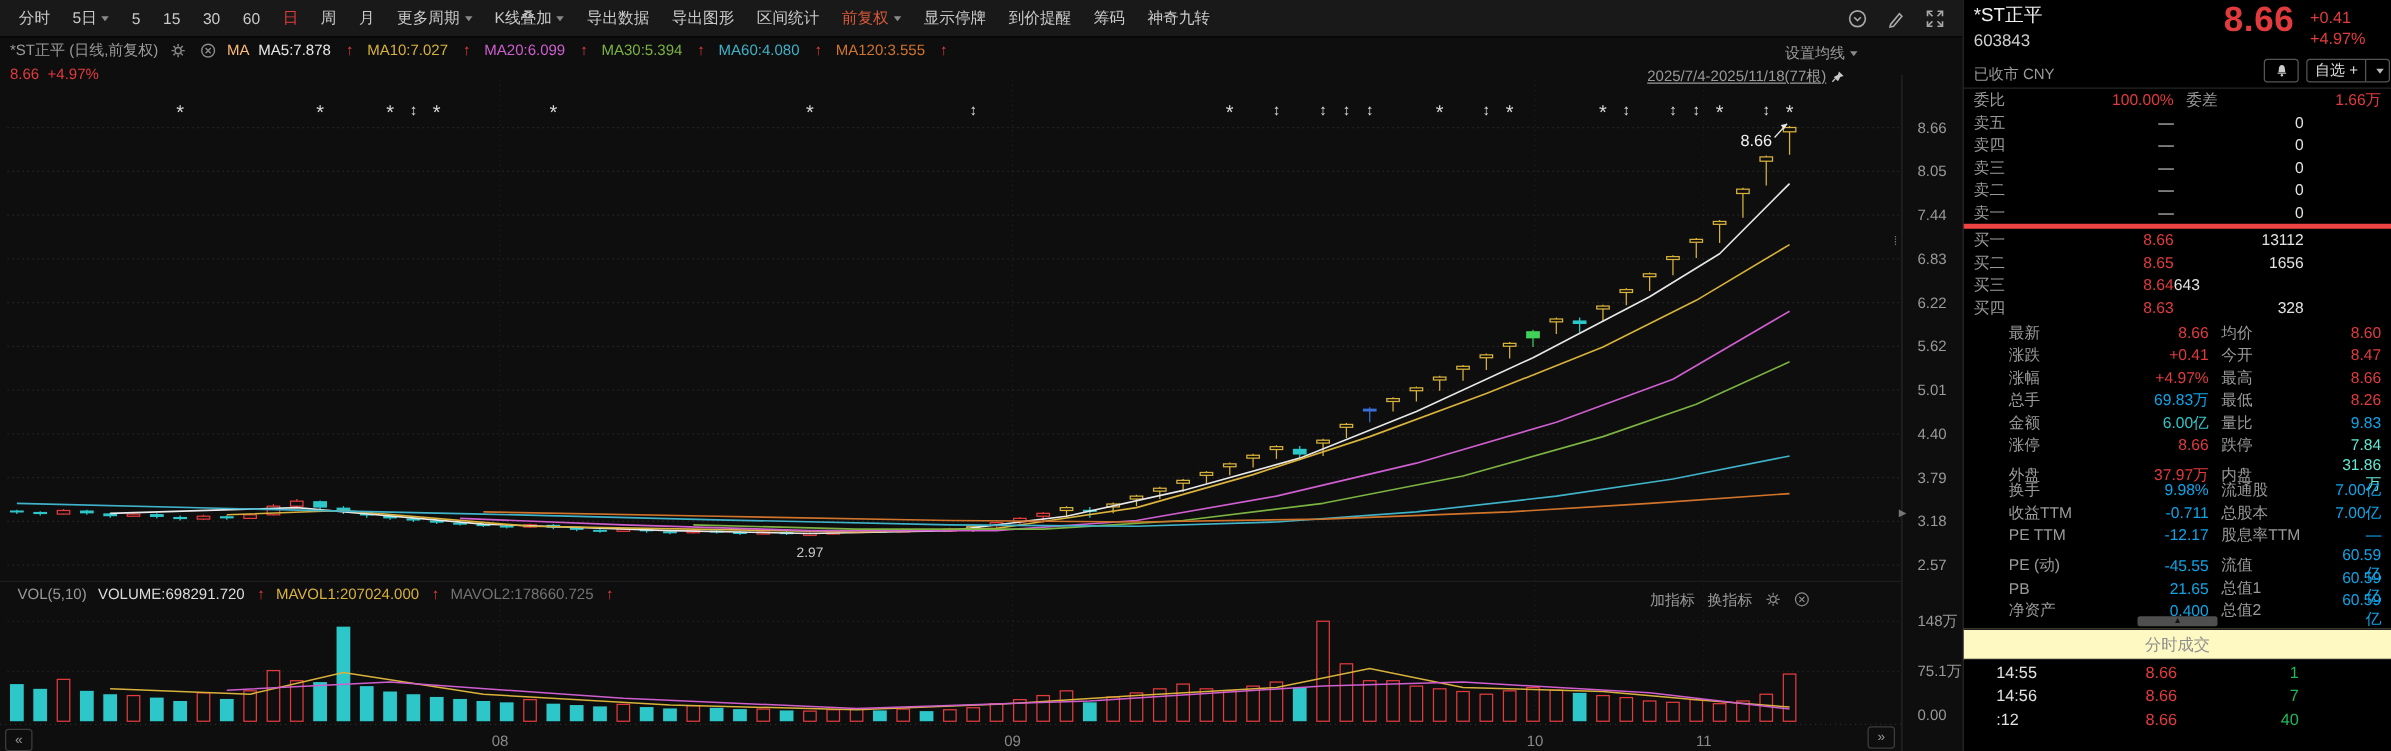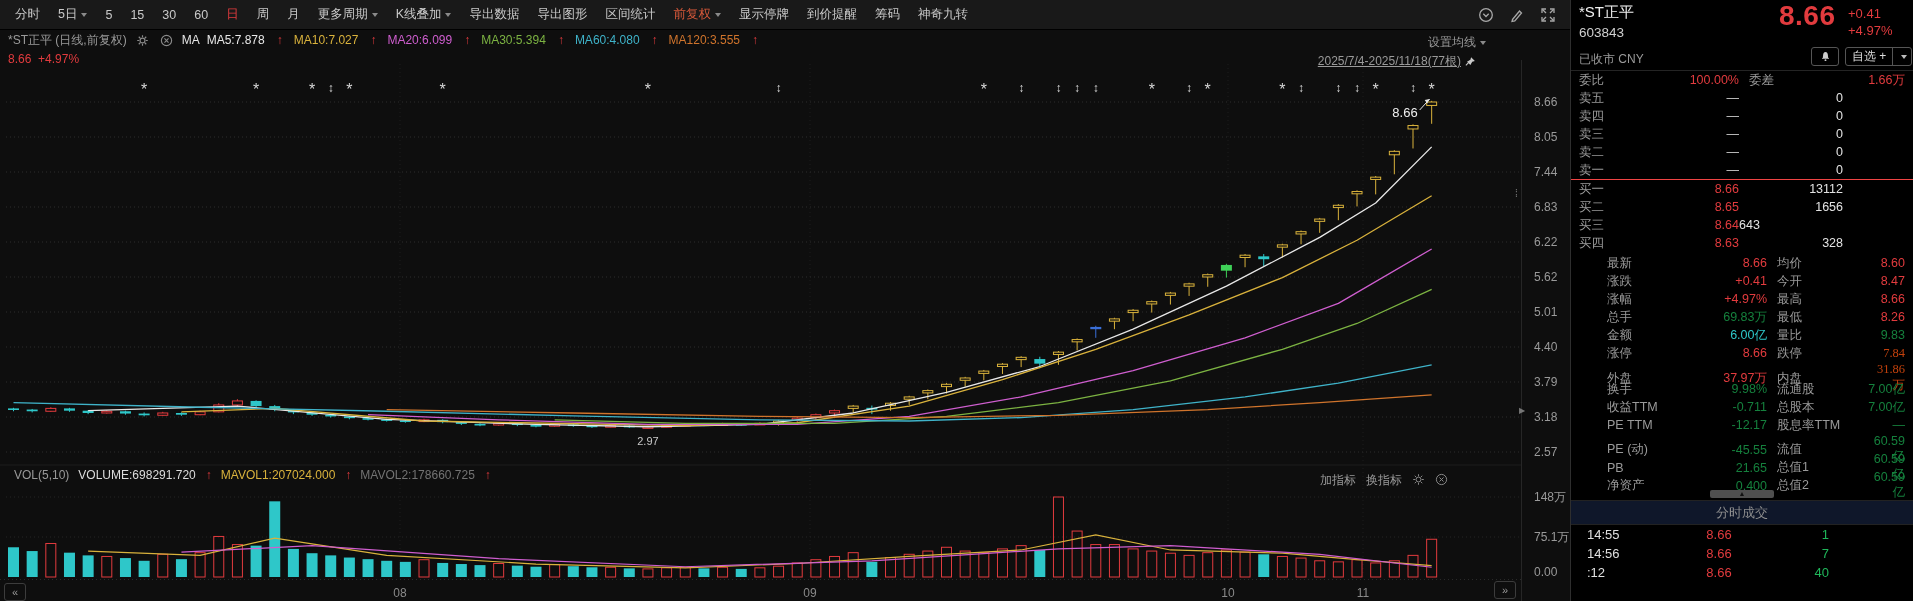--- a/index.html
+++ b/index.html
@@ -55,29 +55,29 @@
   #watchlist-btn .wl-arrow{padding:0 4px;display:flex;align-items:center;}
   .row{display:grid;grid-template-columns:64px 96px 104px 1fr;align-items:center;height:18px;
     padding:0 8px;font-size:12.5px;}
   .row .lbl{color:#9a9a9a;}
   .row .v1{text-align:right;}
   .srow{display:grid;grid-template-columns:64px 96px 98px 1fr;align-items:center;height:18px;padding:0 8px;font-size:12.5px;}
   .srow .lbl{color:#9a9a9a;white-space:nowrap;}
   .srow .v1{text-align:right;}
   .srow .lbl2{color:#9a9a9a;padding-left:10px;white-space:nowrap;}
   .srow .v2{text-align:right;}
-  #bids{border-top:1px solid #ef4444;}
+  #bids{border-top:4px solid #ef4444;}
   #stats{margin-top:2px;padding-left:28px;}
-  .c-r{color:#e23b3e;} .c-g{color:#c2410c;font-family:Liberation Serif, serif;} .c-c{color:#2ec7c9;} .c-w{color:#15803d;} .c-dash{color:#cfcfcf;}
+  .c-r{color:#e23b3e;} .c-g{color:#5eead4;} .c-c{color:#2ec7c9;} .c-w{color:#0ea5e9;} .c-dash{color:#cfcfcf;}
   #collapse-bar{height:12px;display:flex;align-items:center;justify-content:center;}
   #collapse-pill{width:64px;height:8px;background:#4f4f4f;border-radius:2px;display:flex;align-items:center;justify-content:center;
     font-size:7px;color:#111;line-height:8px;cursor:pointer;}
-  #tape-title{height:23px;background:#0f172a;border-top:1px solid #222;border-bottom:1px solid #222;
+  #tape-title{height:23px;background:#fef9c3;border-top:1px solid #222;border-bottom:1px solid #222;
     display:flex;align-items:center;justify-content:center;font-size:13px;color:#8f8f8f;}
-  .trow{display:grid;grid-template-columns:84px 96px 62px 1fr;align-items:center;height:19px;padding:0 16px;font-size:13px;}
+  .trow{display:grid;grid-template-columns:84px 96px 62px 1fr;align-items:center;height:19px;padding:0 26px;font-size:13px;}
   .trow .t-time{color:#e0e0e0;}
   .trow .t-price{text-align:center;color:#e23b3e;}
   .trow .t-qty{text-align:right;color:#1fb75a;}
 </style>
 </head>
 <body>
 
 <div id="app">
   <div id="chart-section">
     <svg id="plot" width="1570" height="601">
@@ -435,21 +435,21 @@
             <circle cx="8" cy="8" r="3"></circle>
             <path d="M8 1.5V4 M8 12v2.5 M1.5 8H4 M12 8h2.5 M3.4 3.4l1.8 1.8 M10.8 10.8l1.8 1.8 M12.6 3.4l-1.8 1.8 M5.2 10.8l-1.8 1.8"></path>
           </svg>
       </span>
       <span class="icon-btn">
         <svg width="13" height="13" viewBox="0 0 16 16" style="stroke:#8a8a8a;fill:none;stroke-width:1.4">
             <circle cx="8" cy="8" r="6.3"></circle>
             <path d="M5.5 5.5 L10.5 10.5 M10.5 5.5 L5.5 10.5"></path>
           </svg>
       </span>
-      <span style="color:#e5e5e5">MA</span>
+      <span style="color:#fdba74">MA</span>
       <span id="ma-legend">
           <span class="ma-item" style="color: rgb(232, 232, 232);">MA5:7.878</span>
           <span class="up-arrow">↑</span>
           <span class="ma-item" style="color: rgb(217, 178, 60);">MA10:7.027</span>
           <span class="up-arrow">↑</span>
           <span class="ma-item" style="color: rgb(207, 94, 207);">MA20:6.099</span>
           <span class="up-arrow">↑</span>
           <span class="ma-item" style="color: rgb(124, 179, 66);">MA30:5.394</span>
           <span class="up-arrow">↑</span>
           <span class="ma-item" style="color: rgb(63, 179, 201);">MA60:4.080</span>

